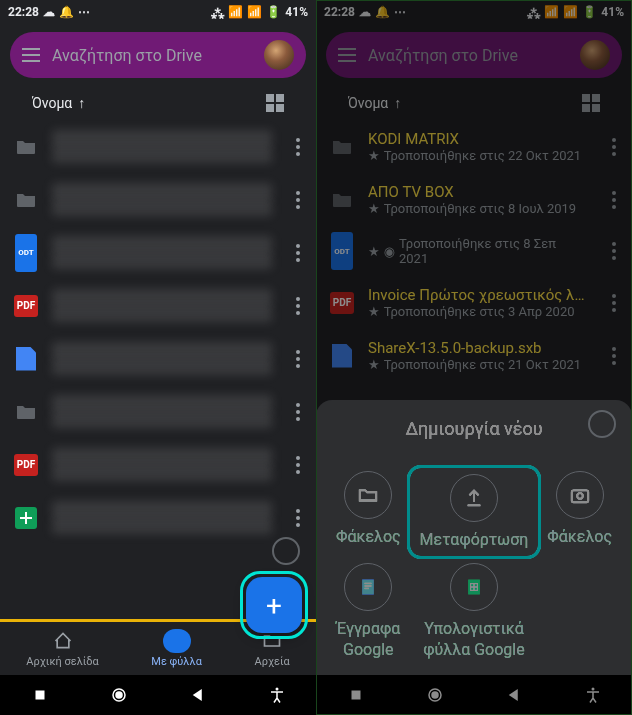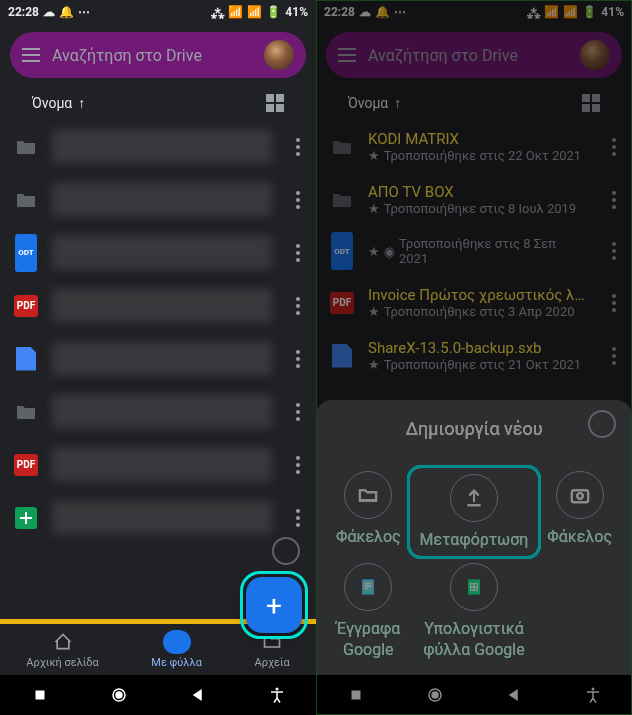--- a/index.html
+++ b/index.html
@@ -35,21 +35,21 @@
 .folder-svg { fill:#5f6368; }
 .odt-badge { width:22px; height:38px; background:#1a73e8; border-radius:3px; display:flex; align-items:center; justify-content:center; font-size:8px; color:#fff; font-weight:bold; }
 .pdf-badge { width:46px; height:22px; background:#c5221f; border-radius:3px; display:flex; align-items:center; justify-content:center; font-size:10px; color:#fff; font-weight:bold; }
 .doc-badge { width:20px; height:24px; background:#4285f4; clip-path:polygon(0 0,70% 0,100% 25%,100% 100%,0 100%); }
 .sheet-badge { width:22px; height:22px; background:#0f9d58; border-radius:3px; position:relative; }
 .sheet-badge::after { content:''; position:absolute; inset:5px; background:linear-gradient(#fff,#fff) center/2px 100% no-repeat, linear-gradient(#fff,#fff) center/100% 2px no-repeat; }
 
 .fab { position:absolute; bottom:82px; right:14px; width:56px; height:56px; border-radius:16px; background:#1a73e8; display:flex; align-items:center; justify-content:center; font-size:28px; color:#fff; box-shadow:0 4px 12px rgba(0,0,0,.4); }
 .fab-highlight { position:absolute; bottom:76px; right:8px; width:68px; height:68px; border:3px solid #00e5d4; border-radius:20px; pointer-events:none; }
 
-.bottom-nav { height:56px; display:flex; justify-content:space-around; align-items:center; background:#202124; border-top:5px solid #eab308; }
+.bottom-nav { height:56px; display:flex; justify-content:space-around; align-items:center; background:#202124; border-top:3px solid #eab308; }
 .nav-item { display:flex; flex-direction:column; align-items:center; gap:2px; color:#9aa0a6; font-size:11px; }
 .nav-item.active { color:#8ab4f8; }
 .nav-icon { width:24px; height:24px; display:flex; align-items:center; justify-content:center; }
 .nav-item.active .nav-icon-bg { background:#1a73e8; border-radius:12px; padding:2px 14px; }
 
 .sys-nav { height:40px; display:flex; justify-content:space-around; align-items:center; background:#000; }
 .sys-btn { width:18px; height:18px; }
 
 .create-sheet { position:absolute; bottom:40px; left:0; right:0; background:#2d2e31; border-radius:16px 16px 0 0; padding:18px 8px 14px; z-index:50; }
 .create-title { text-align:center; color:#e8eaed; font-size:18px; margin-bottom:32px; }

